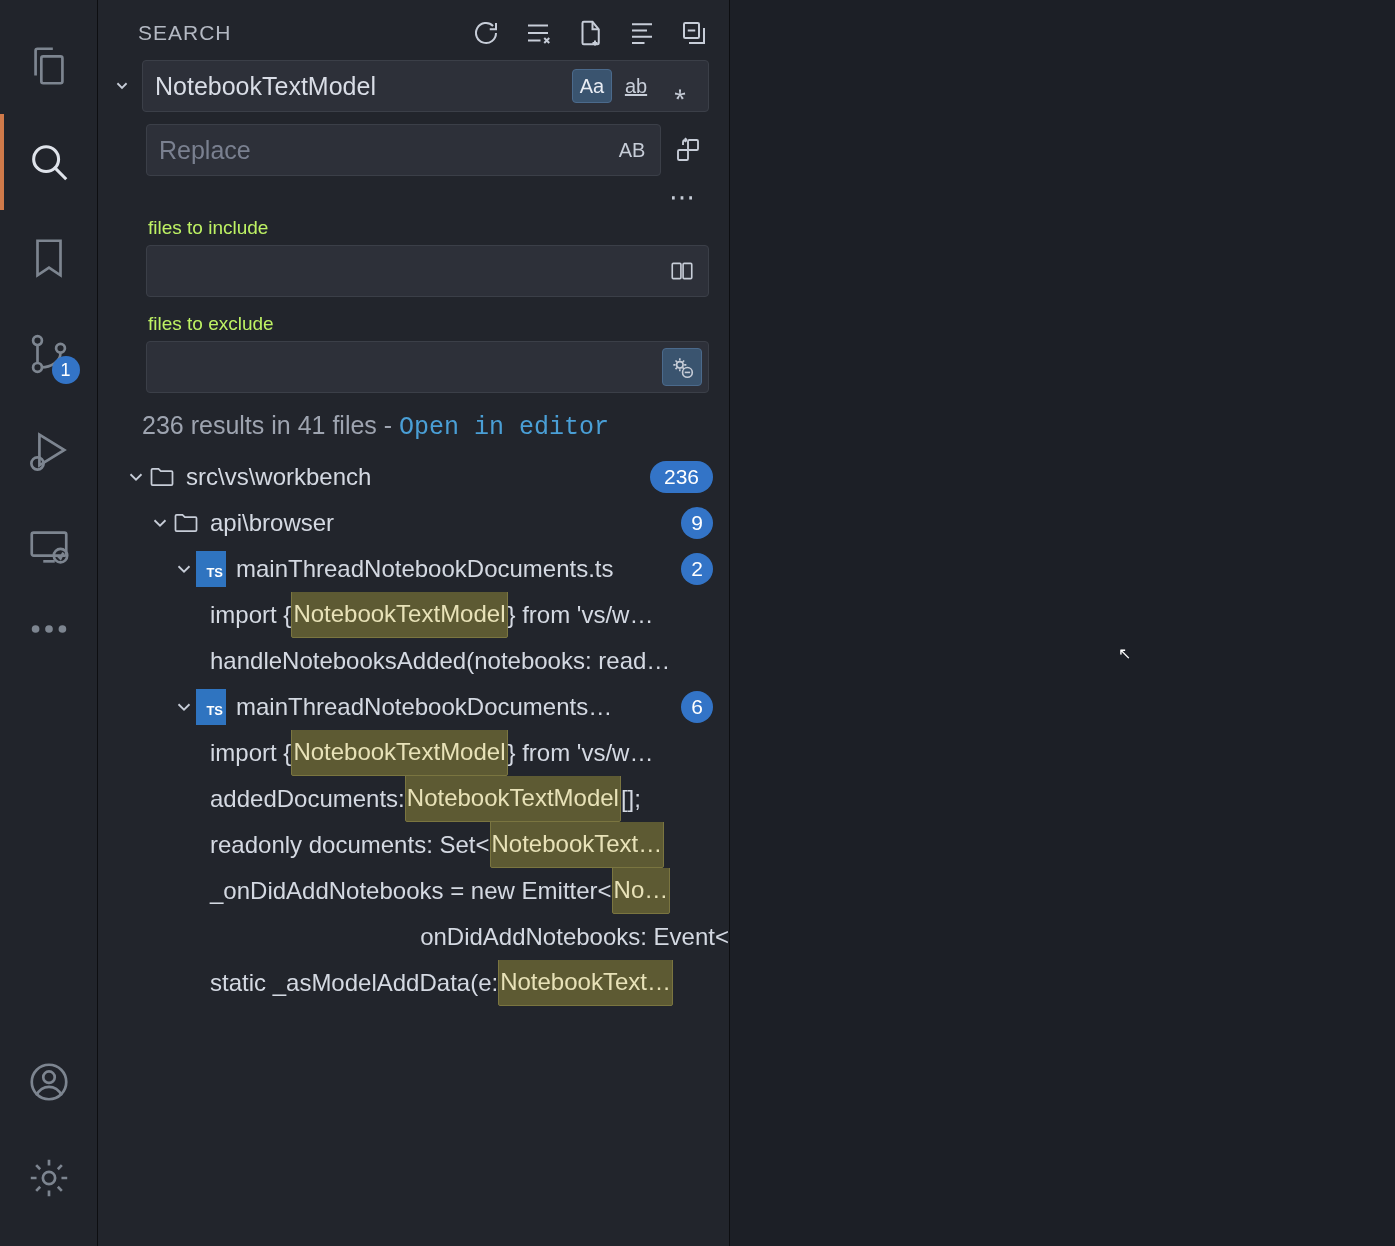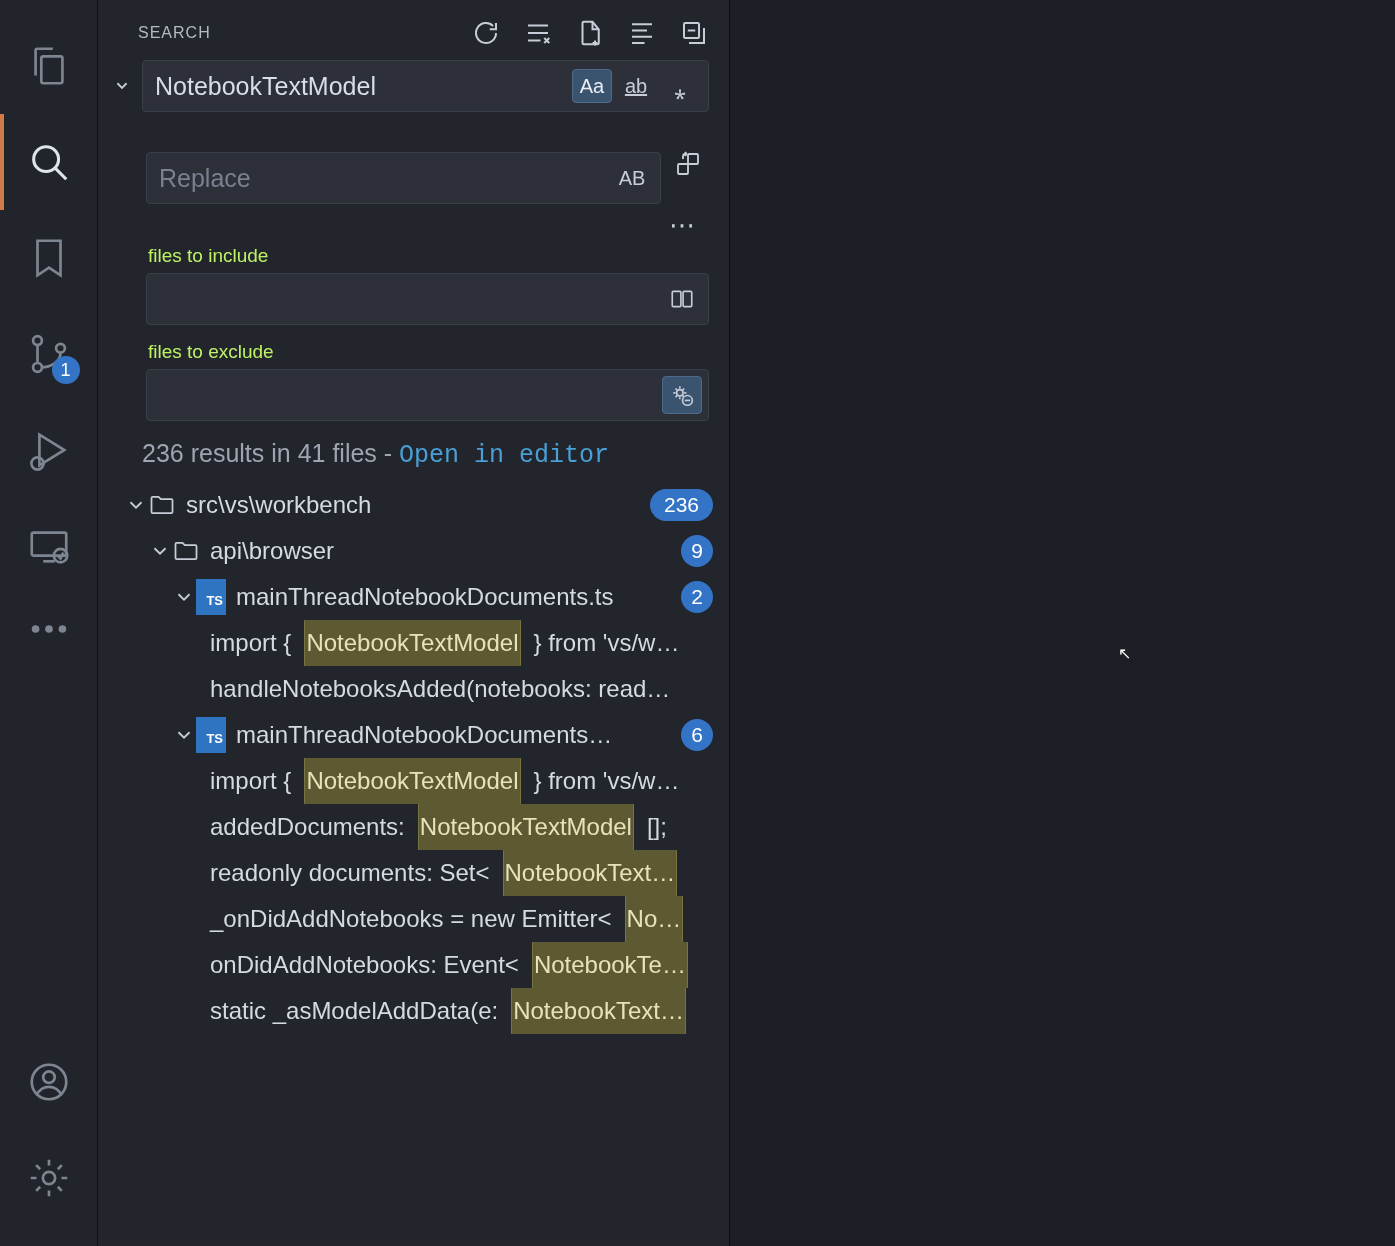--- a/index.html
+++ b/index.html
@@ -69,21 +69,21 @@
     background: #22252c;
     border-right: 1px solid #0d0e11;
     display: flex;
     flex-direction: column;
     overflow: hidden;
   }
   .panel-header {
     display: flex;
     align-items: center;
     padding: 18px 20px 12px 40px;
-    font-size: 16px;
+    font-size: 21px;
     color: #b4b9c3;
     letter-spacing: 1px;
   }
   .panel-actions {
     margin-left: auto;
     display: flex;
     gap: 22px;
     color: #c7cdd8;
   }
   .panel-actions .act-btn {
@@ -153,21 +153,20 @@
   }
   .replace-wrap {
     flex: 1;
     background: #2d3039;
     border: 1px solid #3b3f48;
     border-radius: 4px;
     display: flex;
     align-items: center;
     height: 52px;
     padding: 0 8px 0 12px;
-    margin-top: 28px;
   }
   .replace-wrap input {
     flex: 1;
     background: transparent;
     border: none;
     outline: none;
     color: #d9dde6;
     font-size: 25px;
     font-family: inherit;
   }
@@ -296,27 +295,26 @@
     margin-left: 8px;
   }
   .count-badge.circle {
     border-radius: 50%;
     width: 32px;
     padding: 0;
     justify-content: center;
   }
   .match-row {
     display: flex;
-    align-items: center;
+    align-items: flex-end;
     height: 46px;
     white-space: nowrap;
     overflow: hidden;
     color: #d4d9e2;
     cursor: pointer;
-    gap: 13px;
   }
   .hl {
     background: #5d5a33;
     border: 1px solid #7a7540;
     color: #e8e2b8;
     border-radius: 2px;
     padding: 0 1px;
   }
   .editor-area {
     flex: 1;
@@ -579,21 +577,21 @@
         <span>[];</span>
     </div>
     <div class="match-row" style="padding-left:112px;">
       <span>readonly documents: Set&lt;</span>
         <span class="hl">NotebookText…</span>
     </div>
     <div class="match-row" style="padding-left:112px;">
       <span>_onDidAddNotebooks = new Emitter&lt;</span>
         <span class="hl">No…</span>
     </div>
-    <div class="match-row" style="padding-left:112px;">
+    <div class="match-row" style="padding-left:112px;flex-direction:column;">
       <span>onDidAddNotebooks: Event&lt;</span>
         <span class="hl">NotebookTe…</span>
     </div>
     <div class="match-row" style="padding-left:112px;">
       <span>static _asModelAddData(e: </span>
         <span class="hl">NotebookText…</span>
     </div>
   </div>
 </div>
 

